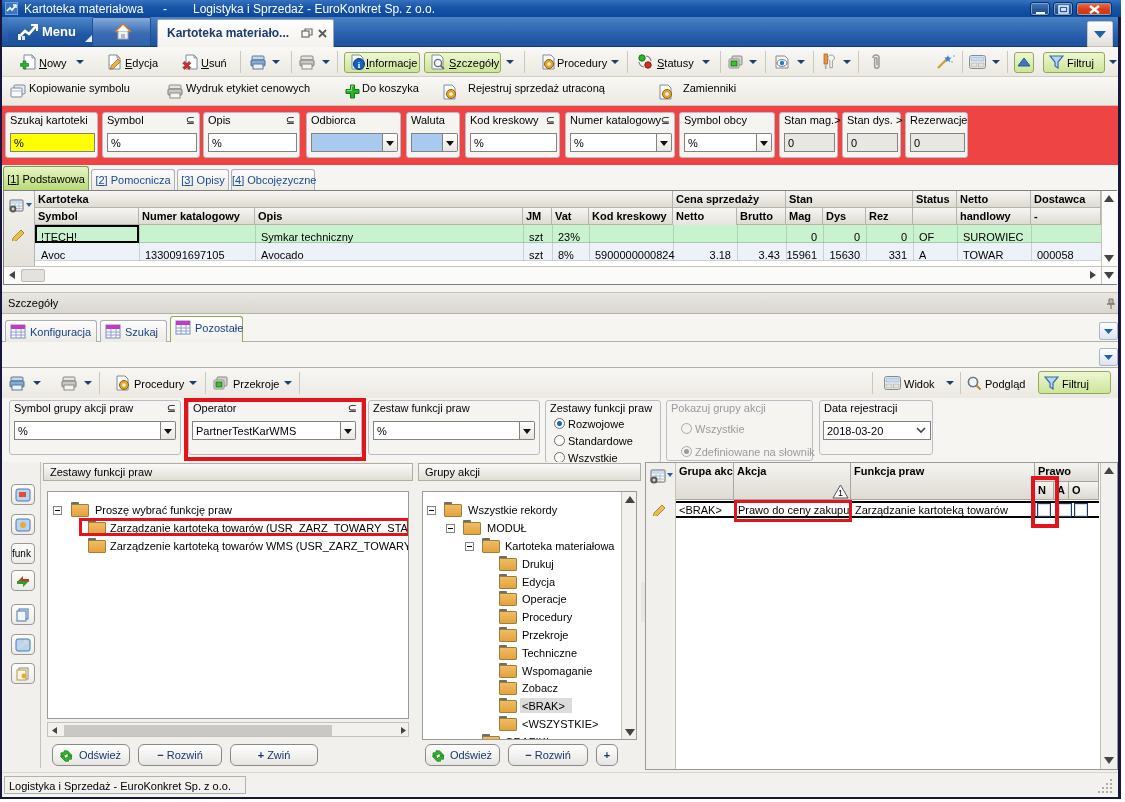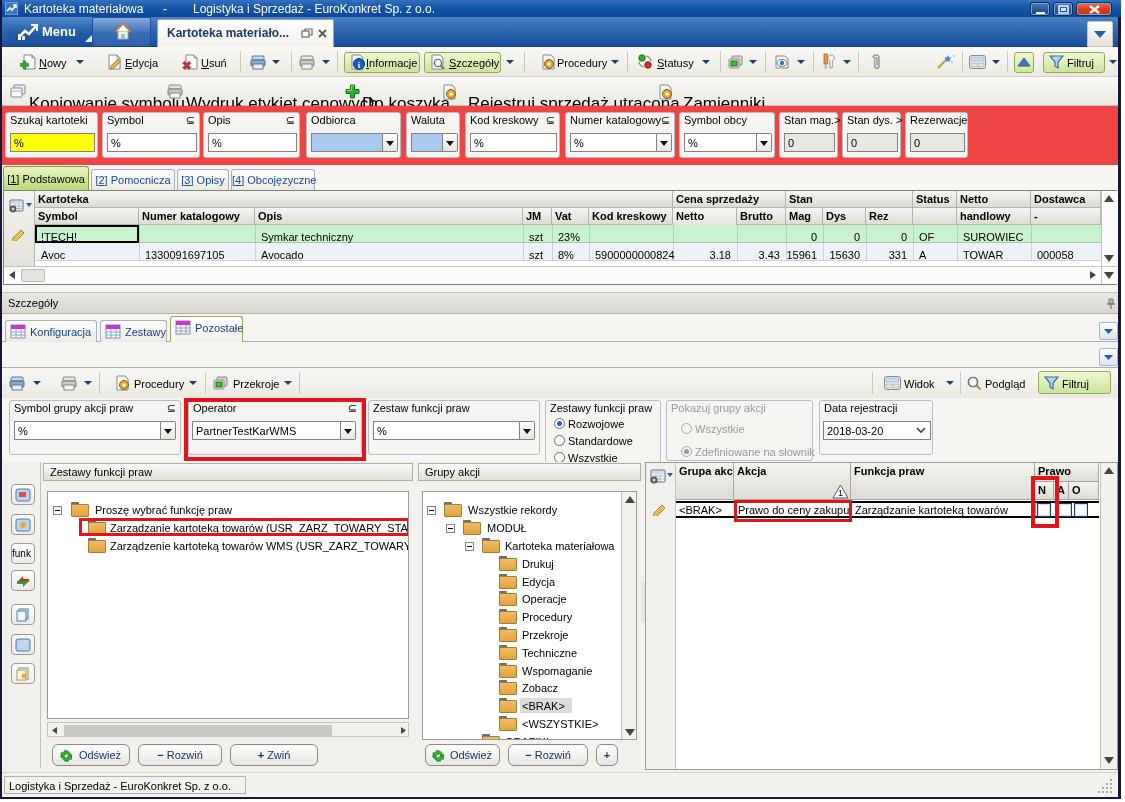--- a/index.html
+++ b/index.html
@@ -22,21 +22,21 @@
 .menubtn { position:absolute; left:8px; top:0; width:90px; height:29px; background:linear-gradient(#5089ca,#2158a4 60%,#1a4f9b); border-right:1px solid #17498e; }
 .homebtn { position:absolute; left:92px; top:0; width:59px; height:29px; background:linear-gradient(#85abd9,#3a6cb2 55%,#2c61a9); border:1px solid #1c4f97; border-bottom:none; border-radius:2px 2px 0 0; }
 .doctab { position:absolute; left:157px; top:2px; width:177px; height:28px; background:linear-gradient(#ffffff,#f3f1ec); border:1px solid #9aa4b4; border-bottom:none; border-radius:2px 2px 0 0; }
 .ddbtn-top { position:absolute; left:1087px; top:4px; width:26px; height:26px; background:linear-gradient(#ffffff,#e2dfd8); border:1px solid #c8c5bc; border-radius:2px 2px 0 0; }
 
 
 .tb1 { position:absolute; left:0; top:47px; width:1121px; height:30px; background:linear-gradient(#f9f8f5,#ebe9e1); border-bottom:1px solid #d2cfc4; }
 .tb2 { position:absolute; left:0; top:77px; width:1121px; height:29px; background:linear-gradient(#f9f8f5,#ebe9e1); border-bottom:1px solid #c9c6bb; }
 .sep { position:absolute; top:4px; width:1px; height:22px; background:#cbc8bd; }
 .tbtxt { position:absolute; top:10px; font-size:11px; color:#000; white-space:nowrap; }
-.tbtxt2 { position:absolute; top:17px; font-size:17px; color:#000; white-space:nowrap; }
+.tbtxt2 { position:absolute; top:5px; font-size:11px; color:#000; white-space:nowrap; }
 .darr { position:absolute; width:0; height:0; border-left:4px solid transparent; border-right:4px solid transparent; border-top:4px solid #1c3f6e; }
 .gbtn { position:absolute; top:5px; height:21px; background:linear-gradient(#eef7d2,#cde49c); border:1px solid #93ab58; border-radius:3px; }
 
 
 .frow { position:absolute; left:0; top:106px; width:1121px; height:59px; background:#ef4444; }
 .gbox { position:absolute; top:6px; height:46px; border:1px solid #b9bcc4; border-radius:3px; background:#f5f4f0; }
 .gbox .lbl { position:absolute; left:4px; top:1px; font-size:11px; color:#000; white-space:nowrap; }
 .gbox .sub { position:absolute; right:4px; top:1px; font-size:11px; color:#000; }
 .inp { position:absolute; top:20px; height:19px; border:1px solid #828282; background:#fff; font-size:11px; color:#000; padding:3px 0 0 3px; }
 .inpbtn { position:absolute; top:20px; width:15px; height:19px; background:linear-gradient(#ffffff,#e8e6e0); border:1px solid #828282; border-left:none; border-radius:0 2px 2px 0; }
@@ -475,21 +475,21 @@
           <path d="M1 8 h14 M1 11 h14 M6 5 v9 M11 5 v9" stroke="#8aa0d0" stroke-width="1"></path>
         </svg>
         <span class="tx">Konfiguracja</span>
       </div>
   <div class="dtab" style="left:100px;top:6px;width:67px">
         <svg class="ic" width="16" height="15">
           <rect x="1" y="1" width="14" height="13" fill="#fff" stroke="#7a8ac0"></rect>
           <rect x="1" y="1" width="14" height="4" fill="#c838c8"></rect>
           <path d="M1 8 h14 M1 11 h14 M6 5 v9 M11 5 v9" stroke="#8aa0d0" stroke-width="1"></path>
         </svg>
-        <span class="tx">Zestawy</span>
+        <span class="tx">Szukaj</span>
       </div>
   <div class="dtab act" style="left:170px;top:2px;width:73px;height:26px">
         <svg class="ic" width="16" height="15">
           <rect x="1" y="1" width="14" height="13" fill="#fff" stroke="#7a8ac0"></rect>
           <rect x="1" y="1" width="14" height="4" fill="#c838c8"></rect>
           <path d="M1 8 h14 M1 11 h14 M6 5 v9 M11 5 v9" stroke="#8aa0d0" stroke-width="1"></path>
         </svg>
         <span class="tx">Pozostałe</span>
       </div>
   <div class="abs" style="left:1099px;top:8px;width:19px;height:18px;background:linear-gradient(#fefefe,#dce4f0);border:1px solid #a8b4c8;border-radius:2px"><svg width="17" height="16">

